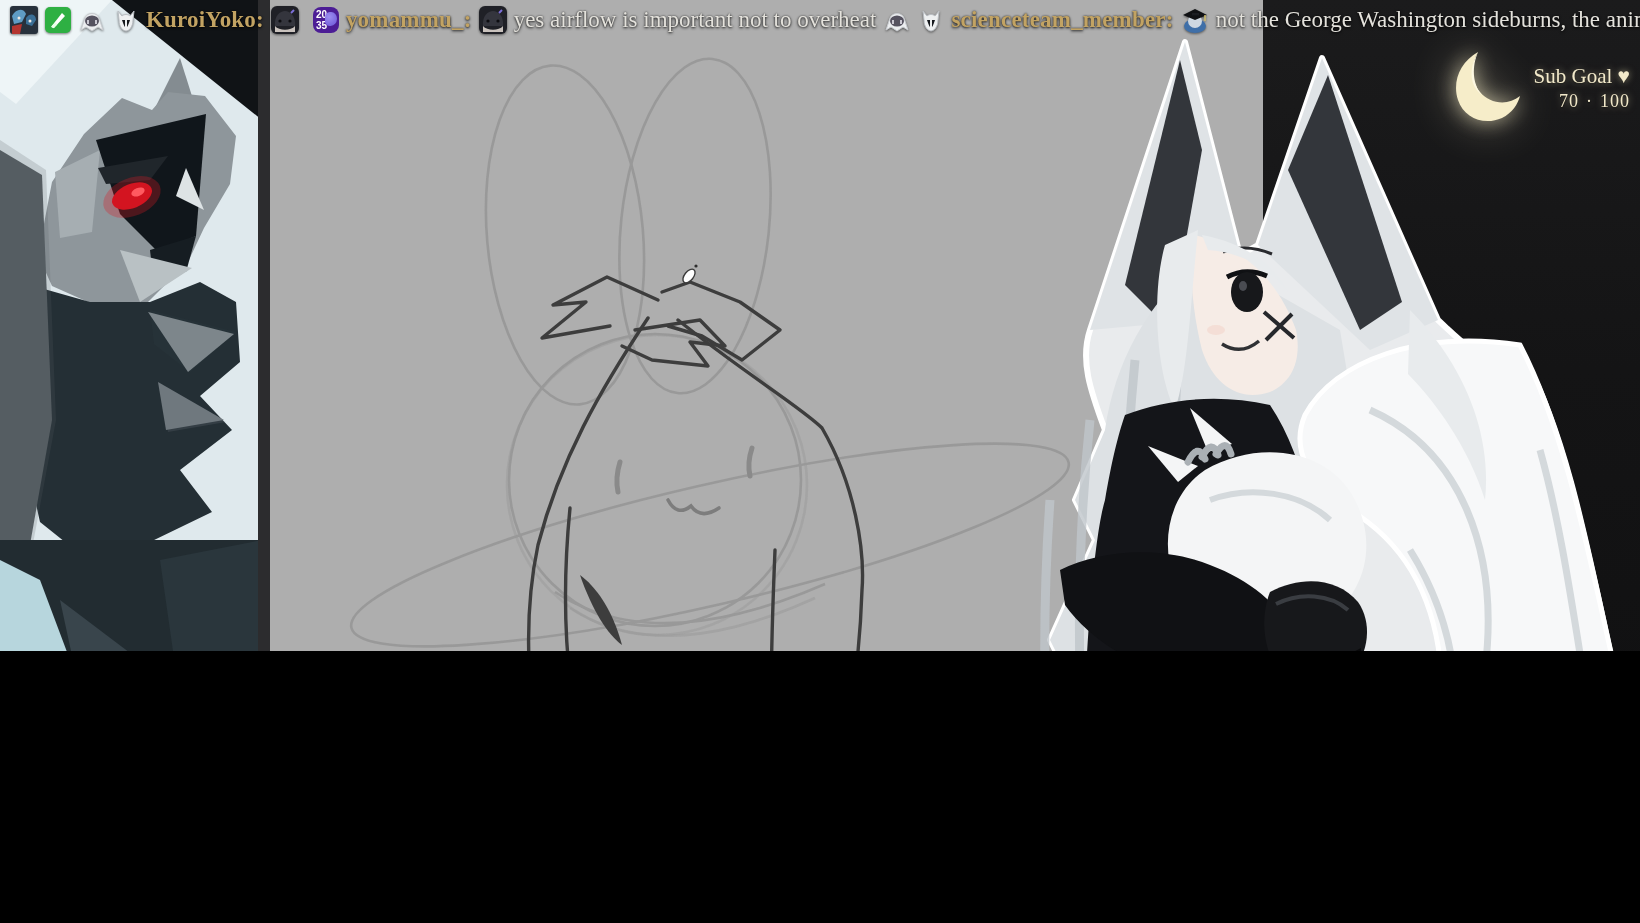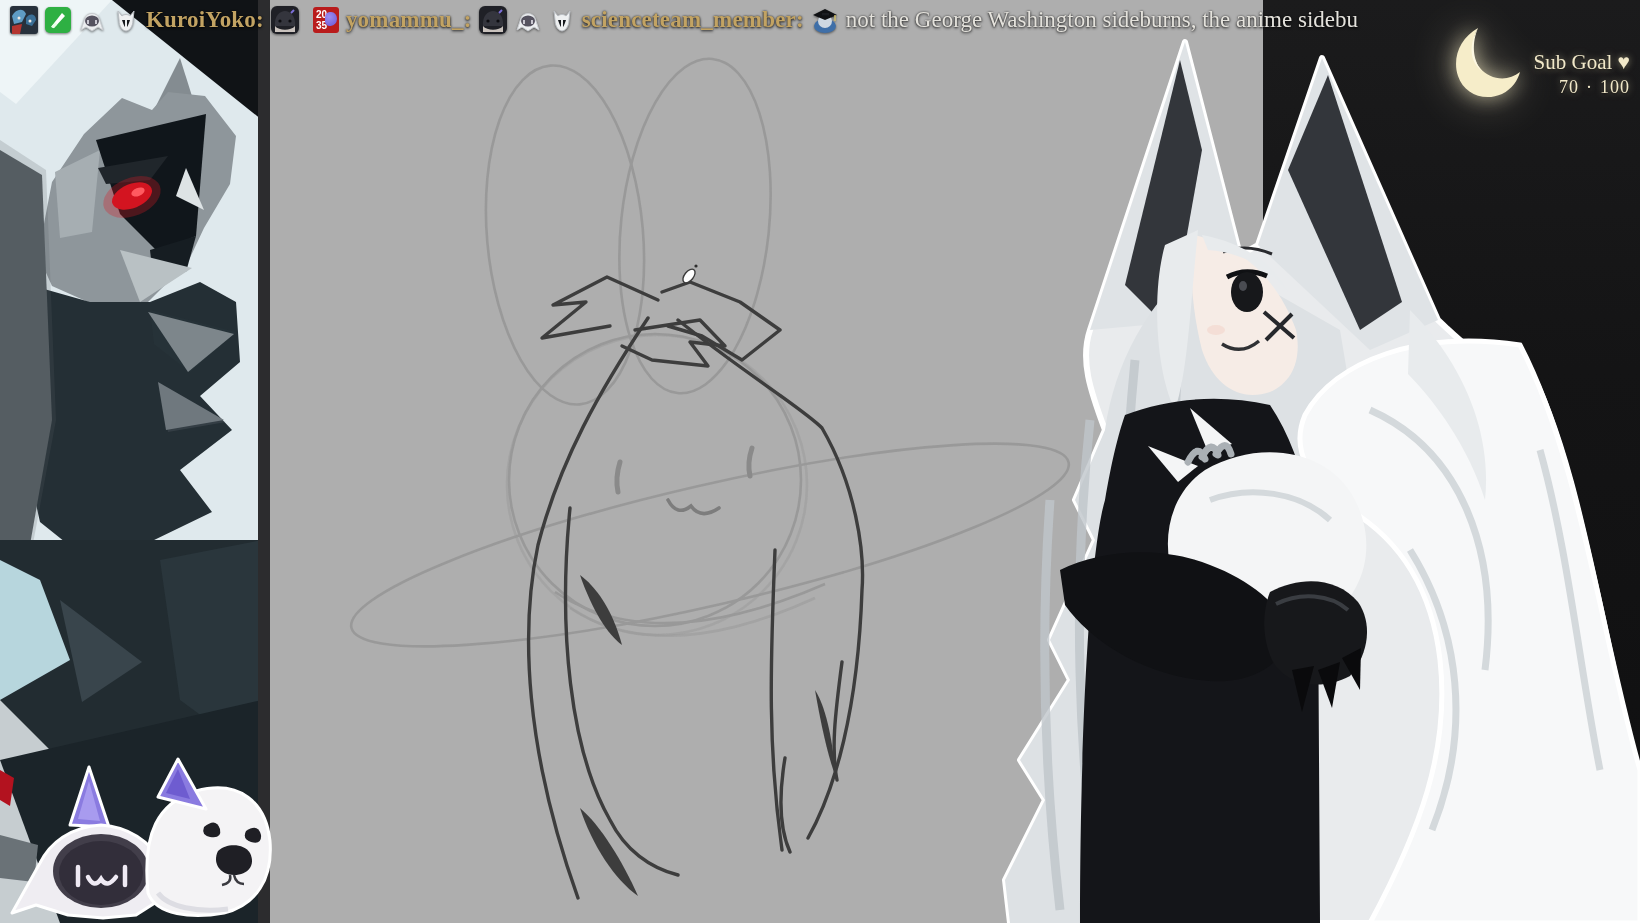--- a/index.html
+++ b/index.html
@@ -1,16 +1,16 @@
 <!DOCTYPE html>
 <html><head>
 <meta charset="utf-8">
 <style>
   html,body{margin:0;padding:0;background:#000;}
-  #stage{position:relative;width:1640px;height:923px;overflow:hidden;background:#aeaeae;
+  #stage{position:relative;width:1640px;height:651px;overflow:hidden;background:#aeaeae;
          font-family:"Liberation Serif",serif;}
   #stage *{box-sizing:border-box;}
 
   
   .right-panel{position:absolute;left:1263px;top:0;width:377px;height:923px;
     background:linear-gradient(180deg,#1b1b1c 0%,#141415 40%,#0f0f10 100%);}
 
   
   .left-art{position:absolute;left:0;top:0;width:262px;height:923px;}
   .left-art-border{position:absolute;left:258px;top:0;width:12px;height:923px;background:#2c2c2e;}
@@ -28,29 +28,29 @@
   .mascots{position:absolute;left:8px;top:723px;width:278px;height:200px;z-index:30;}
 
   
   .chat-row{position:absolute;top:0;left:0;width:1640px;height:40px;display:flex;
     align-items:center;gap:7px;padding-left:10px;white-space:nowrap;overflow:hidden;z-index:60;
     font-size:23px;text-shadow:0 1px 3px rgba(0,0,0,.9),0 0 2px rgba(0,0,0,.55);}
   .uname{color:#c2a363;font-weight:700;letter-spacing:.2px;}
   .msg{color:#e4e2dc;}
   .emote{width:28px;height:28px;flex:0 0 auto;filter:drop-shadow(0 1px 1px rgba(0,0,0,.5));}
   .badge{width:26px;height:26px;flex:0 0 auto;filter:drop-shadow(0 1px 1px rgba(0,0,0,.5));}
-  .b2024{position:relative;width:26px;height:26px;background:#b91c1c;border-radius:3px;flex:0 0 auto;
+  .b2024{position:relative;width:26px;height:26px;background:#4c1d95;border-radius:8px;flex:0 0 auto;
     color:#fff;font-family:"Liberation Sans",sans-serif;font-weight:700;font-size:10px;line-height:11px;
     padding:2px 0 8px 3px;text-shadow:none;}
   .b2024 .blob{position:absolute;right:2px;top:5px;width:12px;height:14px;border-radius:45% 55% 60% 40%;
     background:radial-gradient(circle at 35% 35%,#9d8df0,#6a55d6);}
   .b2024 span{display:block;}
 
   
-  .subgoal{position:absolute;left:1448px;top:20px;width:182px;height:80px;z-index:55;display:flex;align-items:flex-end;}
+  .subgoal{position:absolute;left:1448px;top:46px;width:182px;height:80px;z-index:55;display:flex;align-items:center;}
   .moon{width:74px;height:76px;flex:0 0 auto;filter:drop-shadow(0 0 10px rgba(246,236,198,.65)) drop-shadow(0 0 22px rgba(246,236,198,.35));}
   .sub-text{flex:1;text-align:right;color:#f2e9ca;padding-top:6px;
     text-shadow:0 0 7px rgba(243,232,186,.55),0 1px 2px rgba(0,0,0,.8);}
   .sub-title{font-size:21px;line-height:24px;}
   .sub-nums{font-size:18px;line-height:26px;letter-spacing:1px;}
   .sub-nums .sep{padding:0 7px;}
 </style>
 </head>
 <body>
 
@@ -280,20 +280,21 @@
     </div>
     <span class="uname">yomammu_:</span>
     <svg class="emote" viewBox="0 0 28 28">
       <rect width="28" height="28" rx="6" fill="#1f2026"></rect>
       <path d="M4,20 C3,10 9,5 14,5 C19,5 25,10 24,20 Z" fill="#34353d"></path>
       <path d="M4,20 C8,25 20,25 24,20 L24,26 L4,26 Z" fill="#c9c2bd"></path>
       <circle cx="9" cy="15" r="1.6" fill="#0c0c10"></circle>
         <circle cx="19" cy="15" r="1.6" fill="#0c0c10"></circle>
       <path d="M20,7 l3,-3" stroke="#7d6fd8" stroke-width="2"></path>
     </svg>
+    <span class="msg">yes airflow is important not to overheat</span>
     <svg class="emote" viewBox="0 0 28 28">
       <path d="M3,24 L7,12 C9,6 19,6 21,12 L25,24 L20,21 L14,25 L8,21 Z" fill="#eceef0" stroke="#c9ccd0" stroke-width="1"></path>
       <ellipse cx="14" cy="15" rx="7" ry="5.5" fill="#565360"></ellipse>
       <path d="M10,14 v4 M18,14 v4" stroke="#e8e6ee" stroke-width="1.6"></path>
     </svg>
     <svg class="badge" viewBox="0 0 26 26">
       <path d="M5,4 L9,9 C11,7 15,7 17,9 L21,4 L20,13 C20,20 16,24 13,24 C10,24 6,20 6,13 Z" fill="#eef0f1" stroke="#b9bdc2" stroke-width="1"></path>
       <path d="M9,13 q2,6 3,7 l0,-7 Z M17,13 q-2,6 -3,7 l0,-7 Z" fill="#15181c"></path>
     </svg>
     <span class="uname">scienceteam_member:</span>

